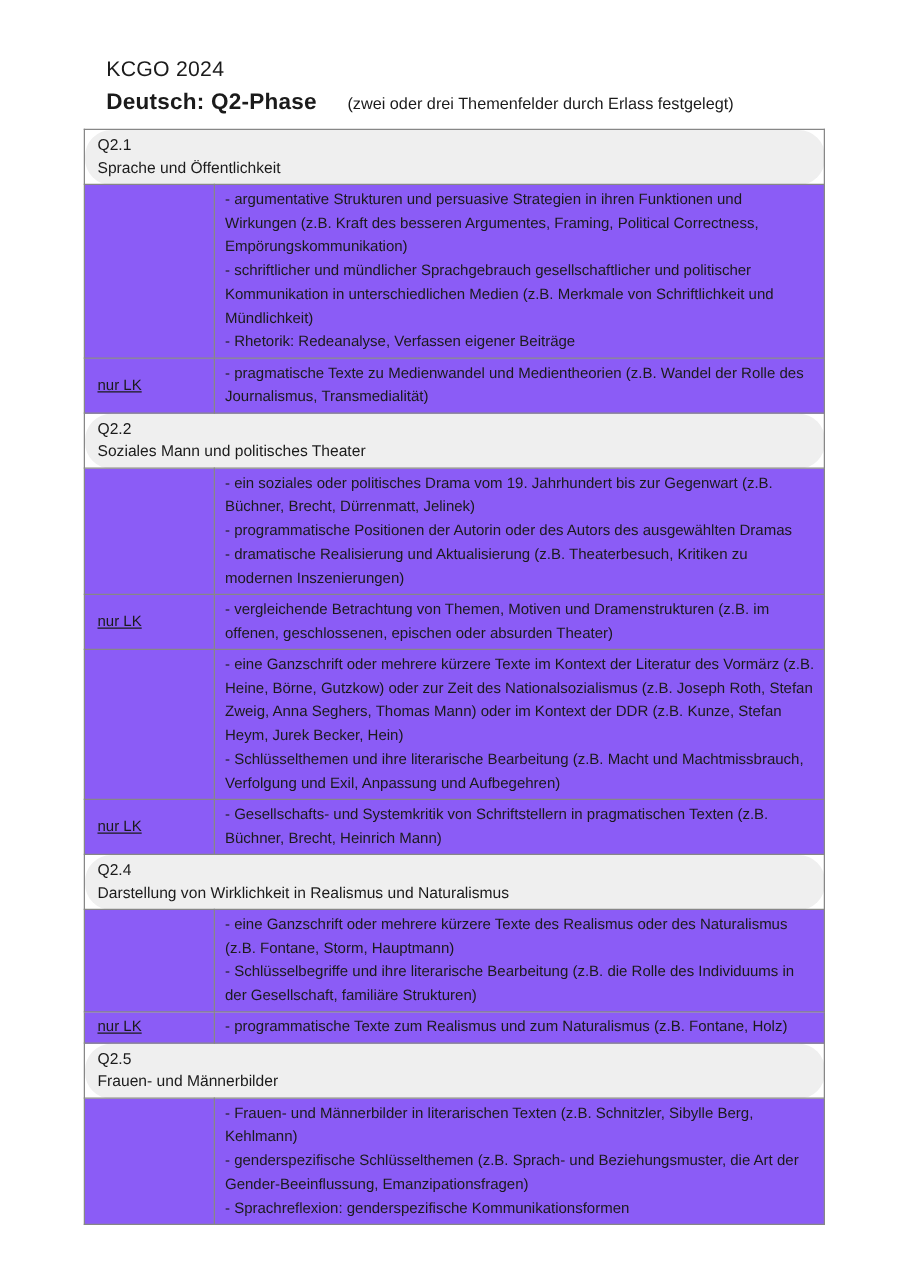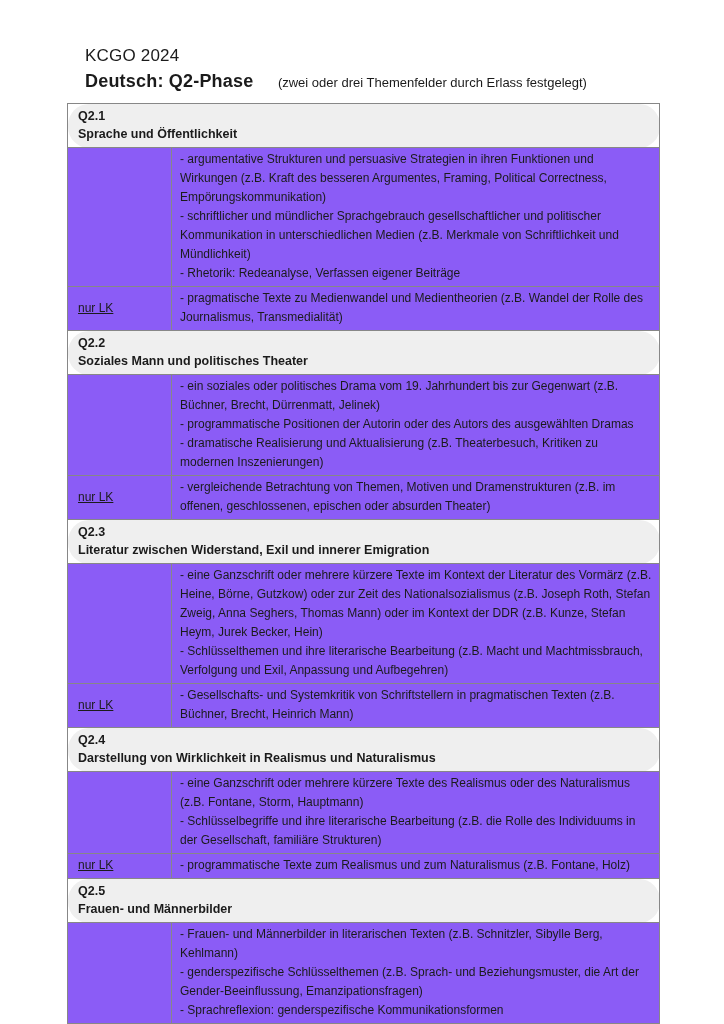--- a/index.html
+++ b/index.html
@@ -49,21 +49,21 @@
     font-weight: bold;
     font-size: 15px;
     padding: 5px 9px 5px 10px;
     letter-spacing: 0.1px;
   }
   .main-header-code {
     margin-right: 19px;
   }
   tr.sec-header td {
     background: #efefef;
-    font-weight: bold;
+    font-weight: normal;
     font-size: 12.5px;
     line-height: 18px;
     padding: 3px 9px 4px 10px;
     border-radius: 21px;
   }
   tr.content-row td, tr.lk-row td {
     background: #8b5cf6;
     font-size: 12px;
     line-height: 19px;
     padding: 2px 7px 3px 8px;
@@ -134,26 +134,20 @@
 - dramatische Realisierung und Aktualisierung (z.B. Theaterbesuch, Kritiken zu modernen Inszenierungen)</div>
         </td>
   </tr>
   <tr class="lk-row">
     <td class="lk-label-cell"><span class="lk-label">nur LK</span></td>
     <td>
           <div class="pre">- vergleichende Betrachtung von Themen, Motiven und Dramenstrukturen (z.B. im offenen, geschlossenen, epischen oder absurden Theater)</div>
         </td>
   </tr>
 
-  <tr class="sec-header">
-    <td colspan="2">
-      <div>Q2.3</div>
-      <div>Literatur zwischen Widerstand, Exil und innerer Emigration</div>
-    </td>
-  </tr>
   <tr class="content-row">
     <td></td>
     <td>
           <div class="pre">- eine Ganzschrift oder mehrere kürzere Texte im Kontext der Literatur des Vormärz (z.B. Heine, Börne, Gutzkow) oder zur Zeit des Nationalsozialismus (z.B. Joseph Roth, Stefan Zweig, Anna Seghers, Thomas Mann) oder im Kontext der DDR (z.B. Kunze, Stefan Heym, Jurek Becker, Hein)
 - Schlüsselthemen und ihre literarische Bearbeitung (z.B. Macht und Machtmissbrauch, Verfolgung und Exil, Anpassung und Aufbegehren)</div>
         </td>
   </tr>
   <tr class="lk-row">
     <td class="lk-label-cell"><span class="lk-label">nur LK</span></td>
     <td>

